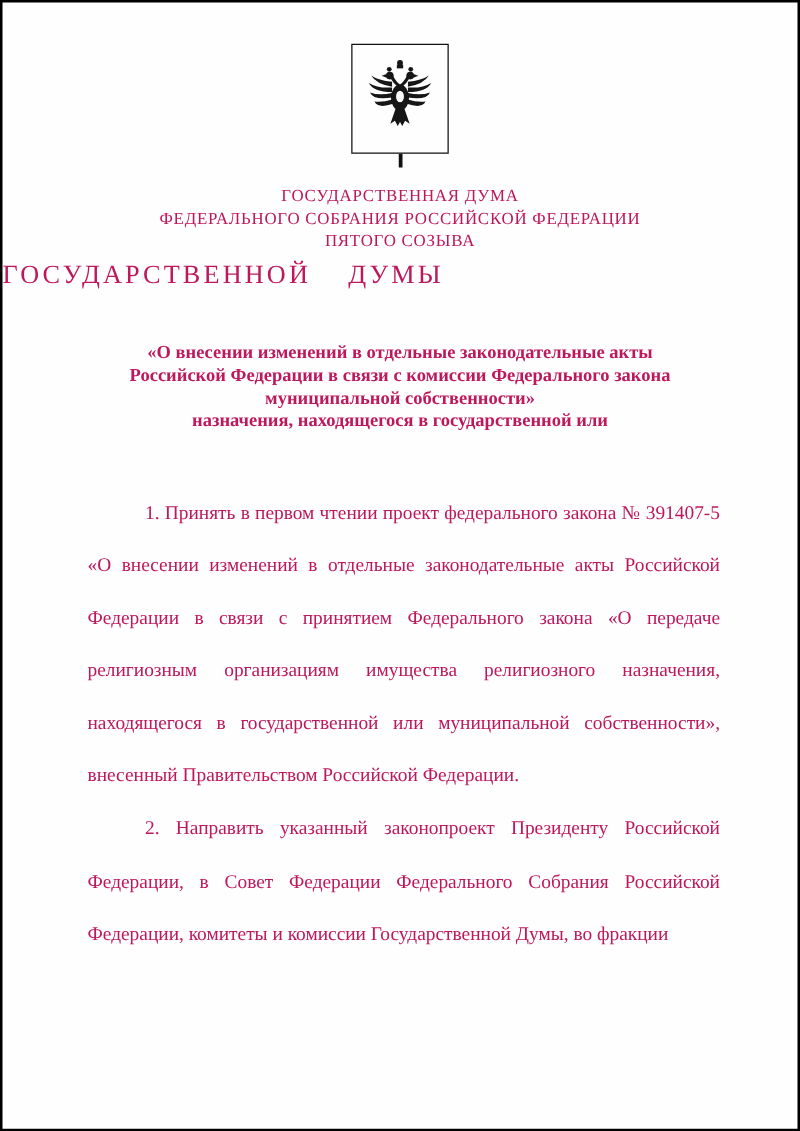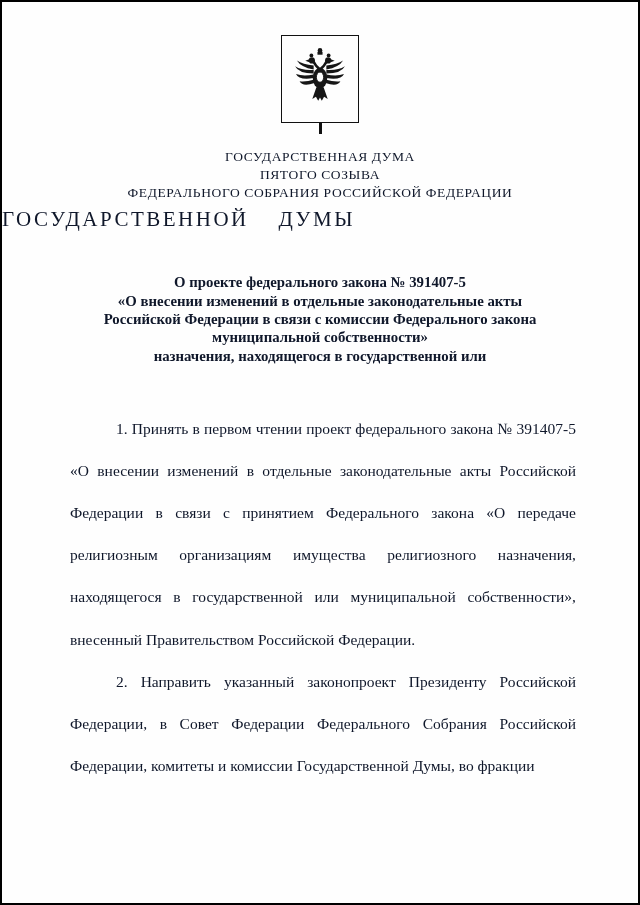--- a/index.html
+++ b/index.html
@@ -7,21 +7,21 @@
     padding: 0;
     background: #777;
     font-family: "Liberation Serif", "DejaVu Serif", serif;
   }
   .page {
     position: relative;
     width: 640px;
     height: 905px;
     margin: 0 auto;
     background: #fefefe;
-    color: #0f172a;
+    color: #be185d;
     box-sizing: border-box;
     border: 2px solid #000;
     overflow: hidden;
   }
   
   .emblem-box {
     width: 78px;
     height: 88px;
     margin: 33px auto 0 auto;
     border: 1.6px solid #111;
@@ -123,28 +123,27 @@
         <path d="M28 45 L23.5 58 L27.5 55.5 L30 60 L32 56.5 L34 60 L36.5 55.5 L40.5 58 L36 45 Z"></path>
 
         <ellipse cx="32" cy="34" rx="4" ry="5.6" fill="#fdfdfd" stroke="#161616" stroke-width="1"></ellipse>
       </g>
     </svg>
   </div>
   <div class="emblem-tick"></div>
 
   <div class="org-header">
     <div>ГОСУДАРСТВЕННАЯ ДУМА</div>
+    <div>ФЕДЕРАЛЬНОГО СОБРАНИЯ РОССИЙСКОЙ ФЕДЕРАЦИИ</div>
     <div>ПЯТОГО СОЗЫВА</div>
-    <div>ФЕДЕРАЛЬНОГО СОБРАНИЯ РОССИЙСКОЙ ФЕДЕРАЦИИ</div>
   </div>
 
   <h2 class="doc-subtitle">ГОСУДАРСТВЕННОЙ ДУМЫ</h2>
 
   <div class="subject">
-    <div>О проекте федерального закона № 391407-5</div>
     <div>«О внесении изменений в отдельные законодательные акты</div>
     <div>Российской Федерации в связи с комиссии Федерального закона</div>
     <div>муниципальной собственности»</div>
     <div>назначения, находящегося в государственной или</div>
   </div>
 
   <div class="doc-body">
     <p>1. Принять в первом чтении проект федерального закона № 391407-5 «О внесении изменений в отдельные законодательные акты Российской Федерации в связи с принятием Федерального закона «О передаче религиозным организациям имущества религиозного назначения, находящегося в государственной или муниципальной собственности», внесенный Правительством Российской Федерации.</p>
     <p>2. Направить указанный законопроект Президенту Российской Федерации, в Совет Федерации Федерального Собрания Российской Федерации, комитеты и комиссии Государственной Думы, во фракции</p>
   </div>

